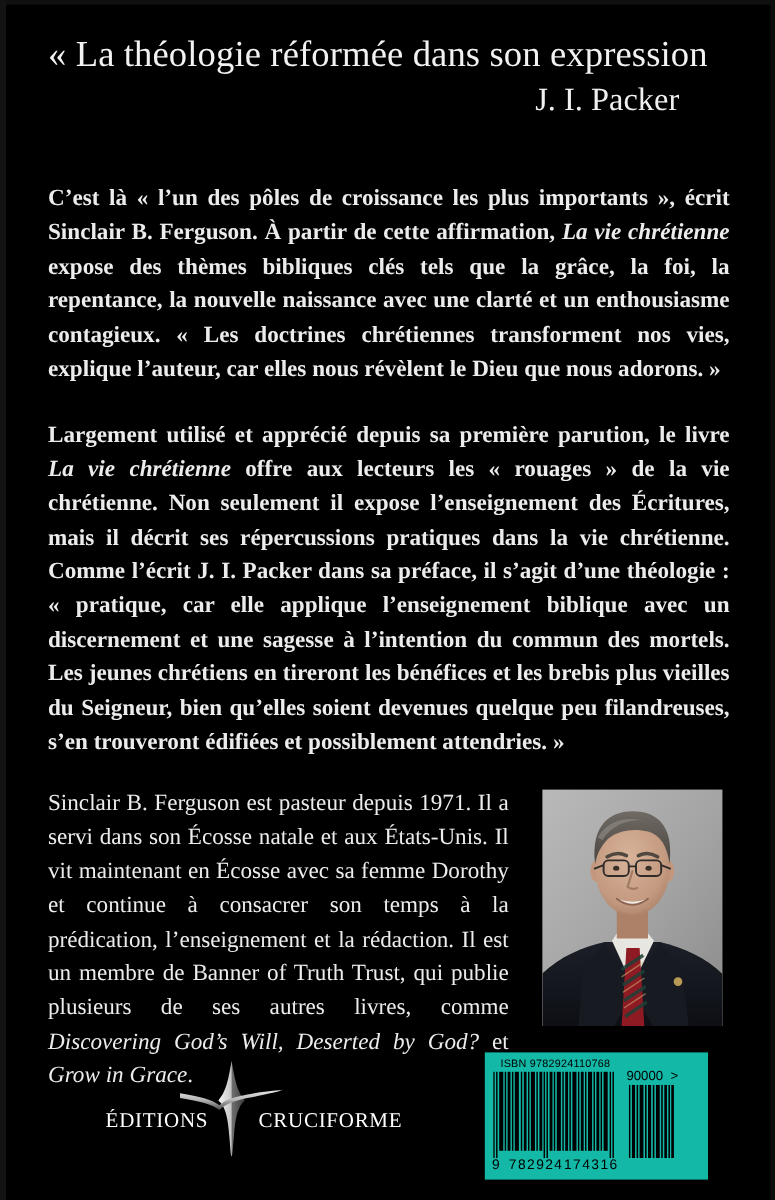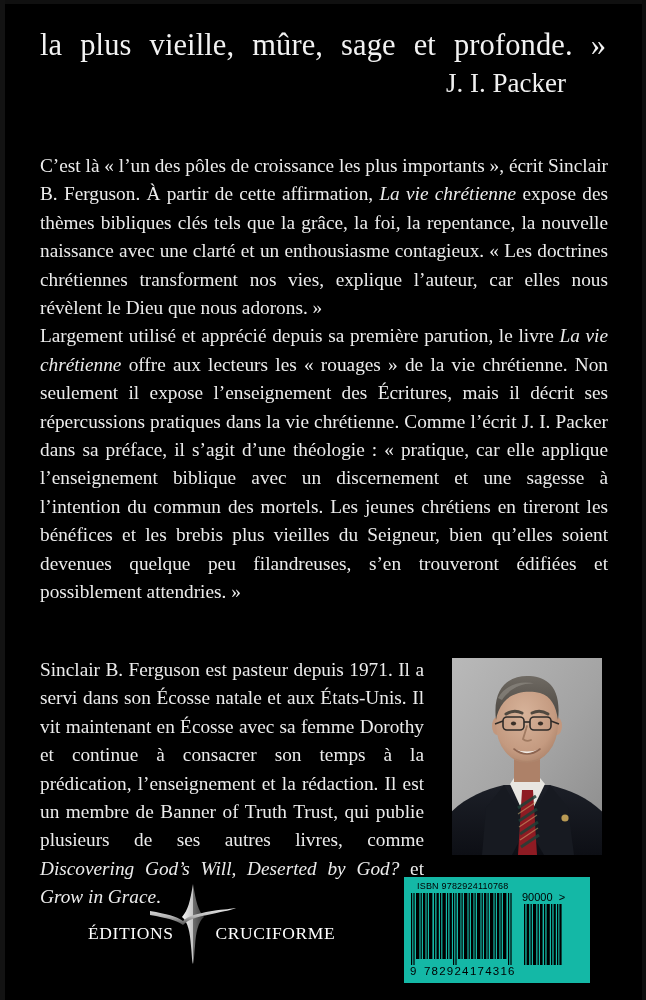--- a/index.html
+++ b/index.html
@@ -68,22 +68,23 @@
     top: 152px;
     width: 568px;
   }
   p.copy {
     margin: 0 0 0 0;
     font-size: 19.3px;
     line-height: 28.4px;
     text-align: justify;
     color: #ececec;
     hyphens: none;
-  }
-  p.copy + p.copy { }
+    font-weight: bold;
+  }
+  p.copy + p.copy { margin-top: 27px; }
   p.copy i { font-style: italic; }
 
   
   .bio-wrap {
     position: absolute;
     left: 40px;
     top: 656px;
     width: 568px;
   }
   .portrait-float {
@@ -203,21 +204,21 @@
 </head>
 <body>
 
 <div class="page">
 
   <div class="edge-top"></div>
   <div class="edge-left"></div>
   <div class="edge-right"></div>
 
   <div class="quote-block">
-    <div class="quote-line quote-line-2">la plus vieille, mûre, sage et profonde. »</div>
+    <div class="quote-line quote-line-1">« La théologie réformée dans son expression</div>
     <div class="quote-attrib">J. I. Packer</div>
   </div>
 
   <div class="body-col">
     <p class="copy"><span>C’est là « l’un des pôles de croissance les plus importants », écrit Sinclair B. Ferguson. À partir de cette affirmation, </span><i>La vie chrétienne</i><span> expose des thèmes bibliques clés tels que la grâce, la foi, la repentance, la nouvelle naissance avec une clarté et un enthousiasme contagieux. « Les doctrines chrétiennes transforment nos vies, explique l’auteur, car elles nous révèlent le Dieu que nous adorons. »</span></p>
 
     <p class="copy"><span>Largement utilisé et apprécié depuis sa première parution, le livre </span><i>La vie chrétienne</i><span> offre aux lecteurs les « rouages » de la vie chrétienne. Non seulement il expose l’enseignement des Écritures, mais il décrit ses répercussions pratiques dans la vie chrétienne. Comme l’écrit J. I. Packer dans sa préface, il s’agit d’une théologie : « pratique, car elle applique l’enseignement biblique avec un discernement et une sagesse à l’intention du commun des mortels. Les jeunes chrétiens en tireront les bénéfices et les brebis plus vieilles du Seigneur, bien qu’elles soient devenues quelque peu filandreuses, s’en trouveront édifiées et possiblement attendries. »</span></p>
   </div>
 
   <div class="bio-wrap">

